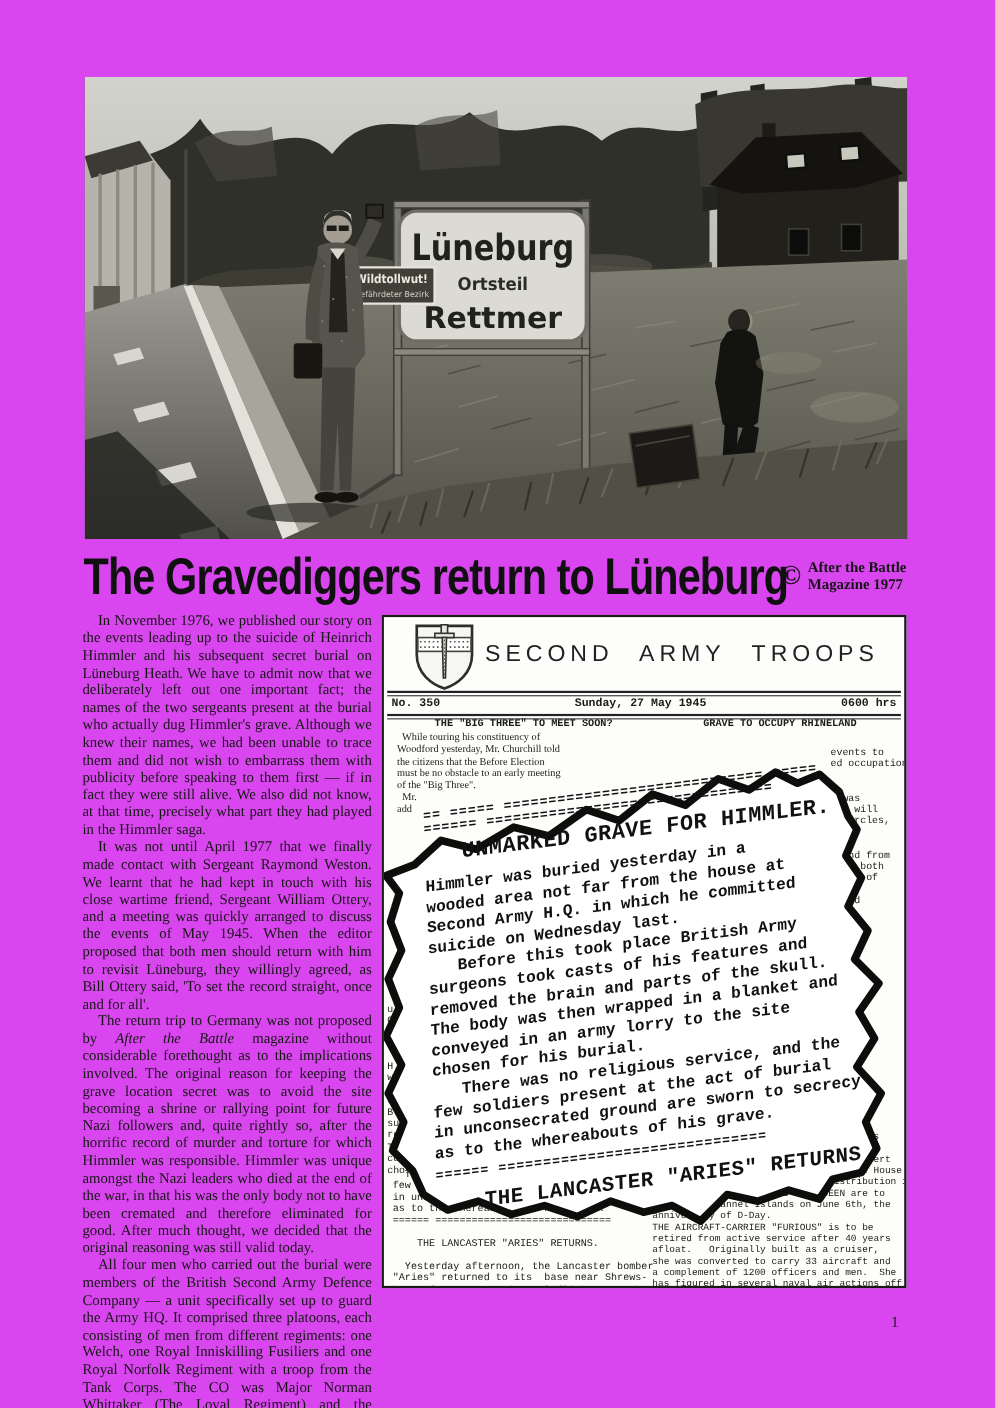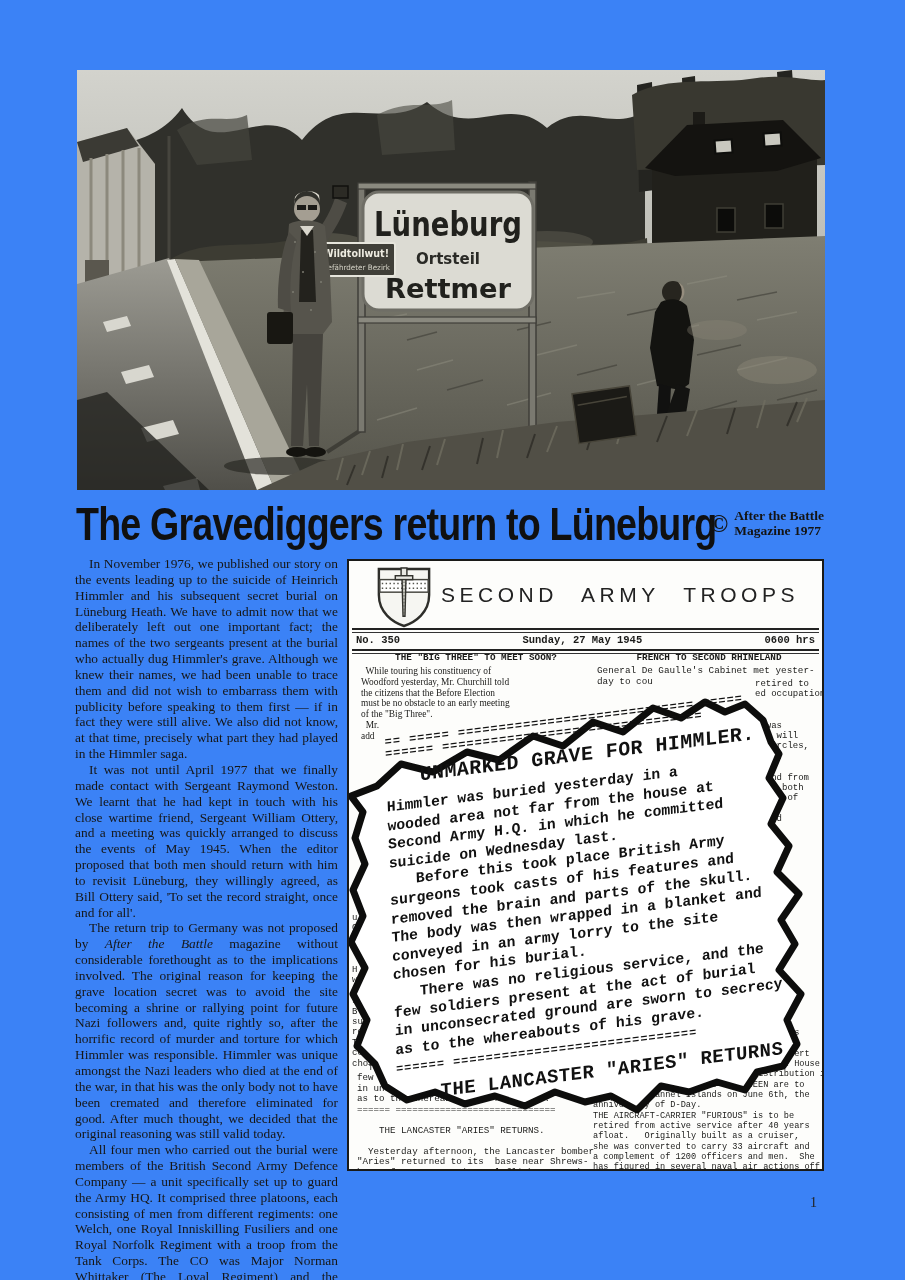--- a/index.html
+++ b/index.html
@@ -1,16 +1,16 @@
 <!DOCTYPE html>
 <html><head>
 <meta charset="utf-8">
 <style>
   html,body{margin:0;padding:0;background:#e8e8e6;}
-  .page{position:relative;width:905px;height:1280px;background:#3b82f6;margin:0 auto;
+  .page{position:relative;width:905px;height:1280px;background:#d946ef;margin:0 auto;
         font-family:"Liberation Serif",serif;color:#141413;overflow:hidden;}
 
   
   .photo{position:absolute;left:77px;top:70px;width:748px;height:420px;background:#777;overflow:hidden;}
   .photo svg{display:block;}
 
   
   .headline-row{position:absolute;left:76px;top:500px;width:752px;height:52px;}
   .headline{font-family:"Liberation Sans",sans-serif;font-weight:700;font-size:47px;line-height:48px;
             letter-spacing:-1px;color:#101010;white-space:nowrap;display:inline-block;
@@ -252,55 +252,51 @@
 
     <div class="drule" style="top:67px;"></div>
     <div class="np-dateline">
       <span>No. 350</span>
       <span>Sunday, 27 May 1945</span>
       <span>0600 hrs</span>
     </div>
     <div class="drule" style="top:88px;"></div>
 
     <div class="np-colhead" style="left:8px;width:238px;">THE "BIG THREE" TO MEET SOON?</div>
-    <div class="np-colhead" style="left:248px;width:224px;">FRENCH TO SECOND RHINELAND</div>
+    <div class="np-colhead" style="left:248px;width:224px;">GRAVE TO OCCUPY RHINELAND</div>
 
     <div class="np-colL np-lines">
         <div>  While touring his constituency of</div>
         <div>Woodford yesterday, Mr. Churchill told</div>
         <div>the citizens that the Before Election</div>
         <div>must be no obstacle to an early meeting</div>
         <div>of the "Big Three".</div>
         <div>  Mr.</div>
         <div>add</div>
-      </div>
-    <div class="np-colR np-lines">
-        <div>General De Gaulle's Cabinet met yester-</div>
-        <div>day to cou</div>
       </div>
 
     <div class="np-fragL np-lines">
         <div>u</div>
         <div>O</div>
         <div>==</div>
         <div>&nbsp;</div>
         <div>&nbsp;</div>
         <div>H</div>
         <div>woo</div>
         <div>Sec</div>
         <div>sui</div>
         <div>B</div>
         <div>sur</div>
         <div>remo</div>
         <div>The b</div>
         <div>convey</div>
         <div>chosen</div>
       </div>
     <div class="np-fragR np-lines">
-        <div>retired to</div>
+        <div>events to</div>
         <div>ed occupation</div>
         <div>&nbsp;</div>
         <div>&nbsp;</div>
         <div>t was</div>
         <div>rea will</div>
         <div>l circles,</div>
         <div>l not</div>
         <div>&nbsp;</div>
         <div>xtend from</div>
         <div>long both</div>

